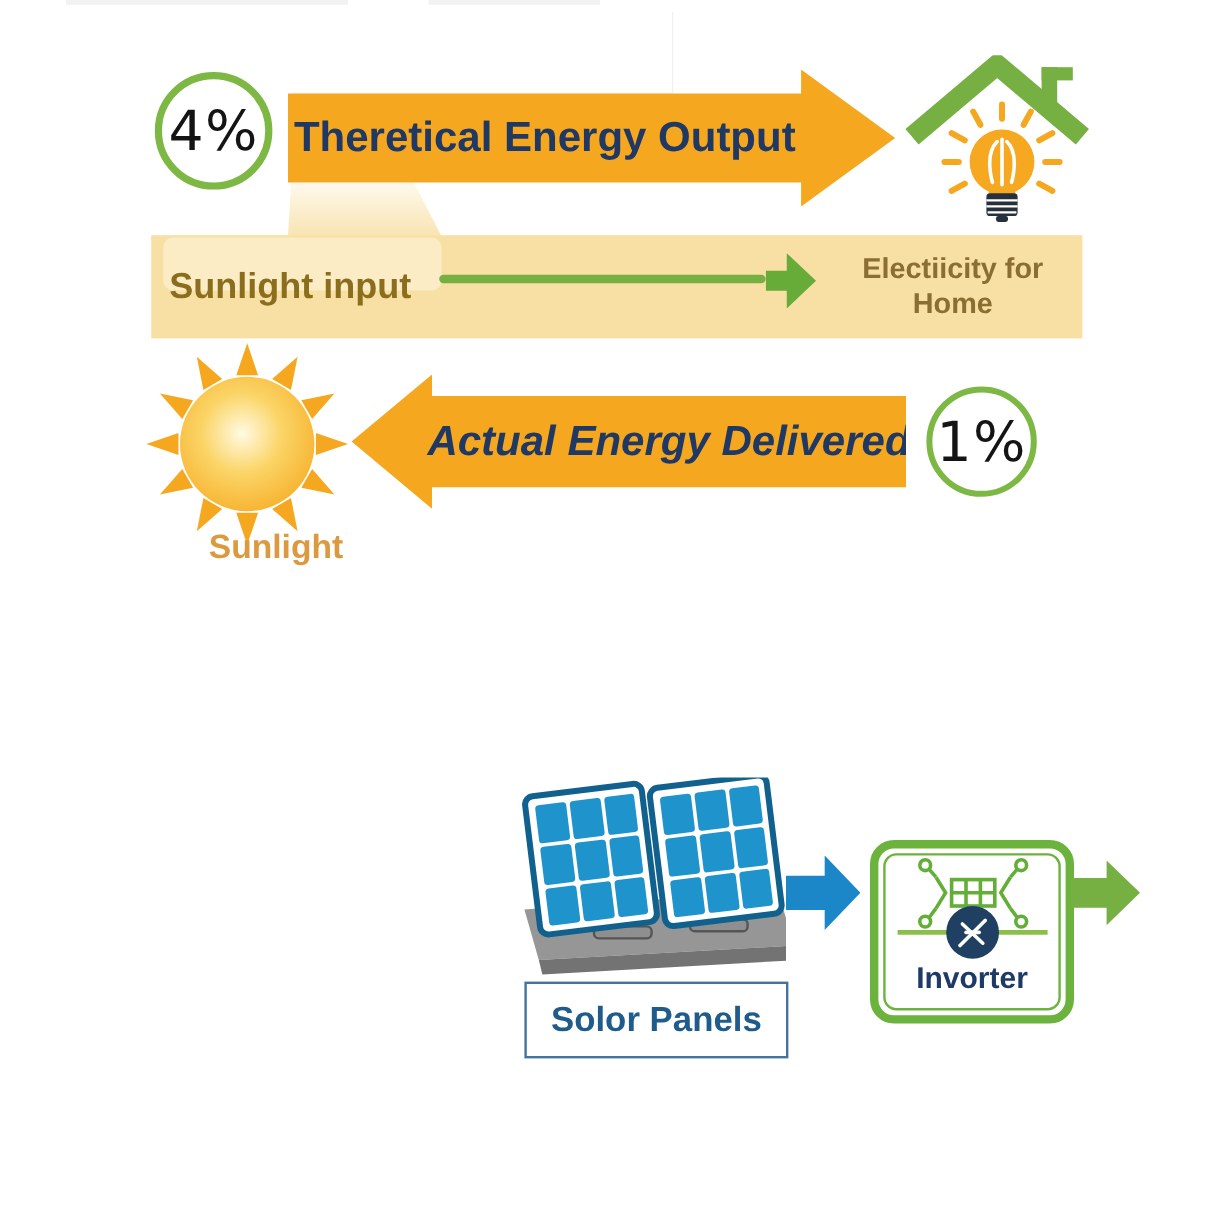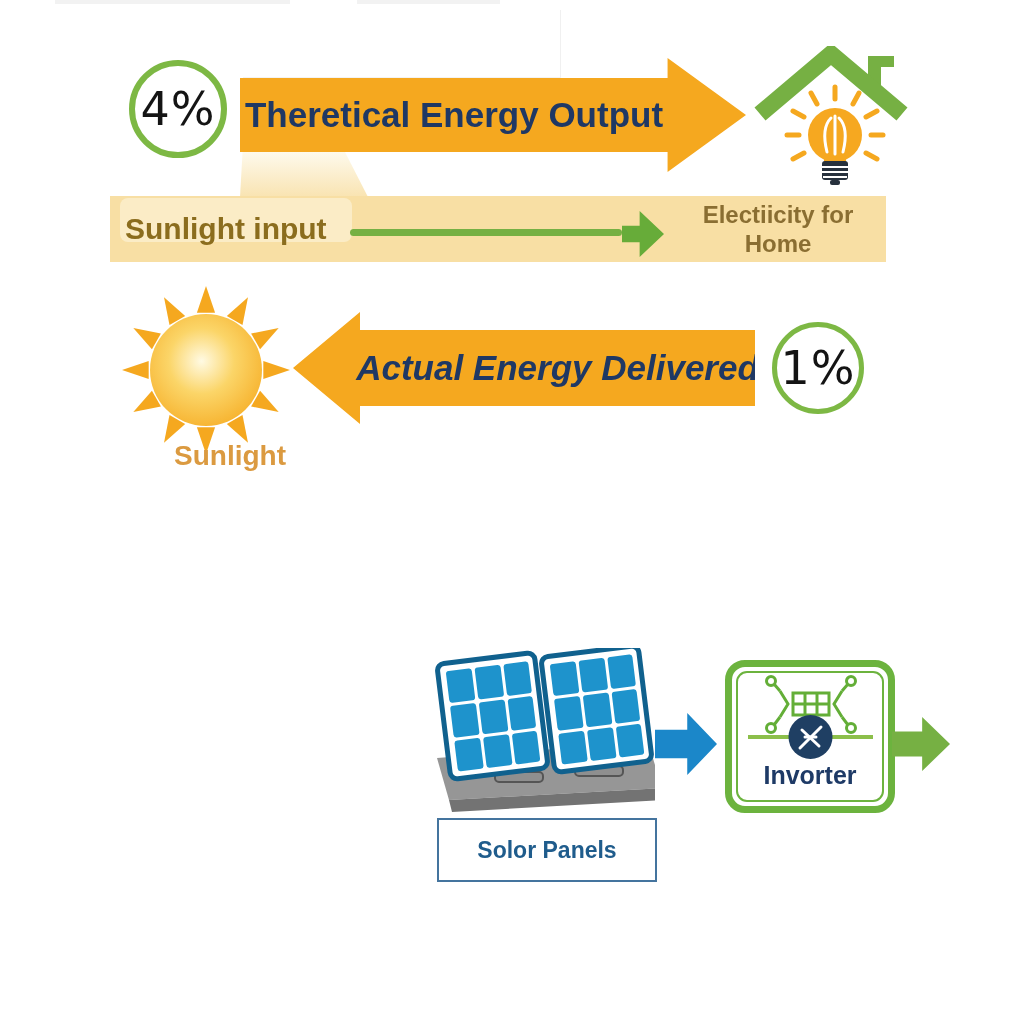--- a/index.html
+++ b/index.html
@@ -47,21 +47,21 @@
 
   
   #beam {
     left:240px; top:152px; width:128px; height:45px;
     background:linear-gradient(180deg, rgba(250,233,180,0.25), rgba(248,223,164,0.85));
     clip-path:polygon(2% 0, 82% 0, 100% 100%, 0 100%);
   }
 
   
   #band {
-    left:110px; top:196px; width:776px; height:66px;
+    left:126px; top:196px; width:776px; height:86px;
     background:#F8DFA4;
   }
   #band-highlight {
     position:absolute; left:10px; top:2px; width:232px; height:44px;
     background:rgba(255,252,240,0.45); border-radius:8px;
   }
   #band-input-label {
     position:absolute; left:15px; top:50%; transform:translateY(-50%);
     font-size:30px; font-weight:bold; color:#8B6D1E; white-space:nowrap;
   }
@@ -90,42 +90,42 @@
     left:655px; top:713px; width:62px; height:62px; background:#1B87C9;
     clip-path:polygon(0 27%, 52% 27%, 52% 0, 100% 50%, 52% 100%, 52% 73%, 0 73%);
   }
   #arrow-ac {
     left:892px; top:717px; width:58px; height:54px; background:#76B043;
     clip-path:polygon(0 27%, 52% 27%, 52% 0, 100% 50%, 52% 100%, 52% 73%, 0 73%);
   }
 
   
   #inverter-box {
-    left:725px; top:660px; width:170px; height:153px;
+    left:725px; top:700px; width:170px; height:153px;
     border:7px solid #6CB33E; border-radius:20px; background:#ffffff;
   }
   #inverter-inner-outline {
     position:absolute; inset:4px; border:2.5px solid #6CB33E; border-radius:11px;
     pointer-events:none;
   }
   #inverter-content {
     position:absolute; inset:0; display:flex; flex-direction:column;
     align-items:center; justify-content:flex-start; padding-top:6px;
   }
   #inverter-label {
     font-size:25px; font-weight:bold; color:#1E3A66; margin-top:-4px;
   }
 
   
   #panels-label-box {
     left:437px; top:818px; width:220px; height:64px;
     background:#ffffff; border:2.5px solid #44749E;
     display:flex; flex-direction:column; align-items:center; justify-content:center;
   }
-  .panels-label-line { font-size:23px; font-weight:bold; color:#1F5C8C; line-height:27px; white-space:nowrap; }
+  .panels-label-line { font-size:29px; font-weight:bold; color:#1F5C8C; line-height:27px; white-space:nowrap; }
 </style>
 </head>
 <body>
 
 <div id="canvas">
 
   <div class="edge-strip" style="left:55px;width:235px;"></div>
   <div class="edge-strip" style="left:357px;width:143px;"></div>
   <div class="abs" id="ghost-box"></div>
 

